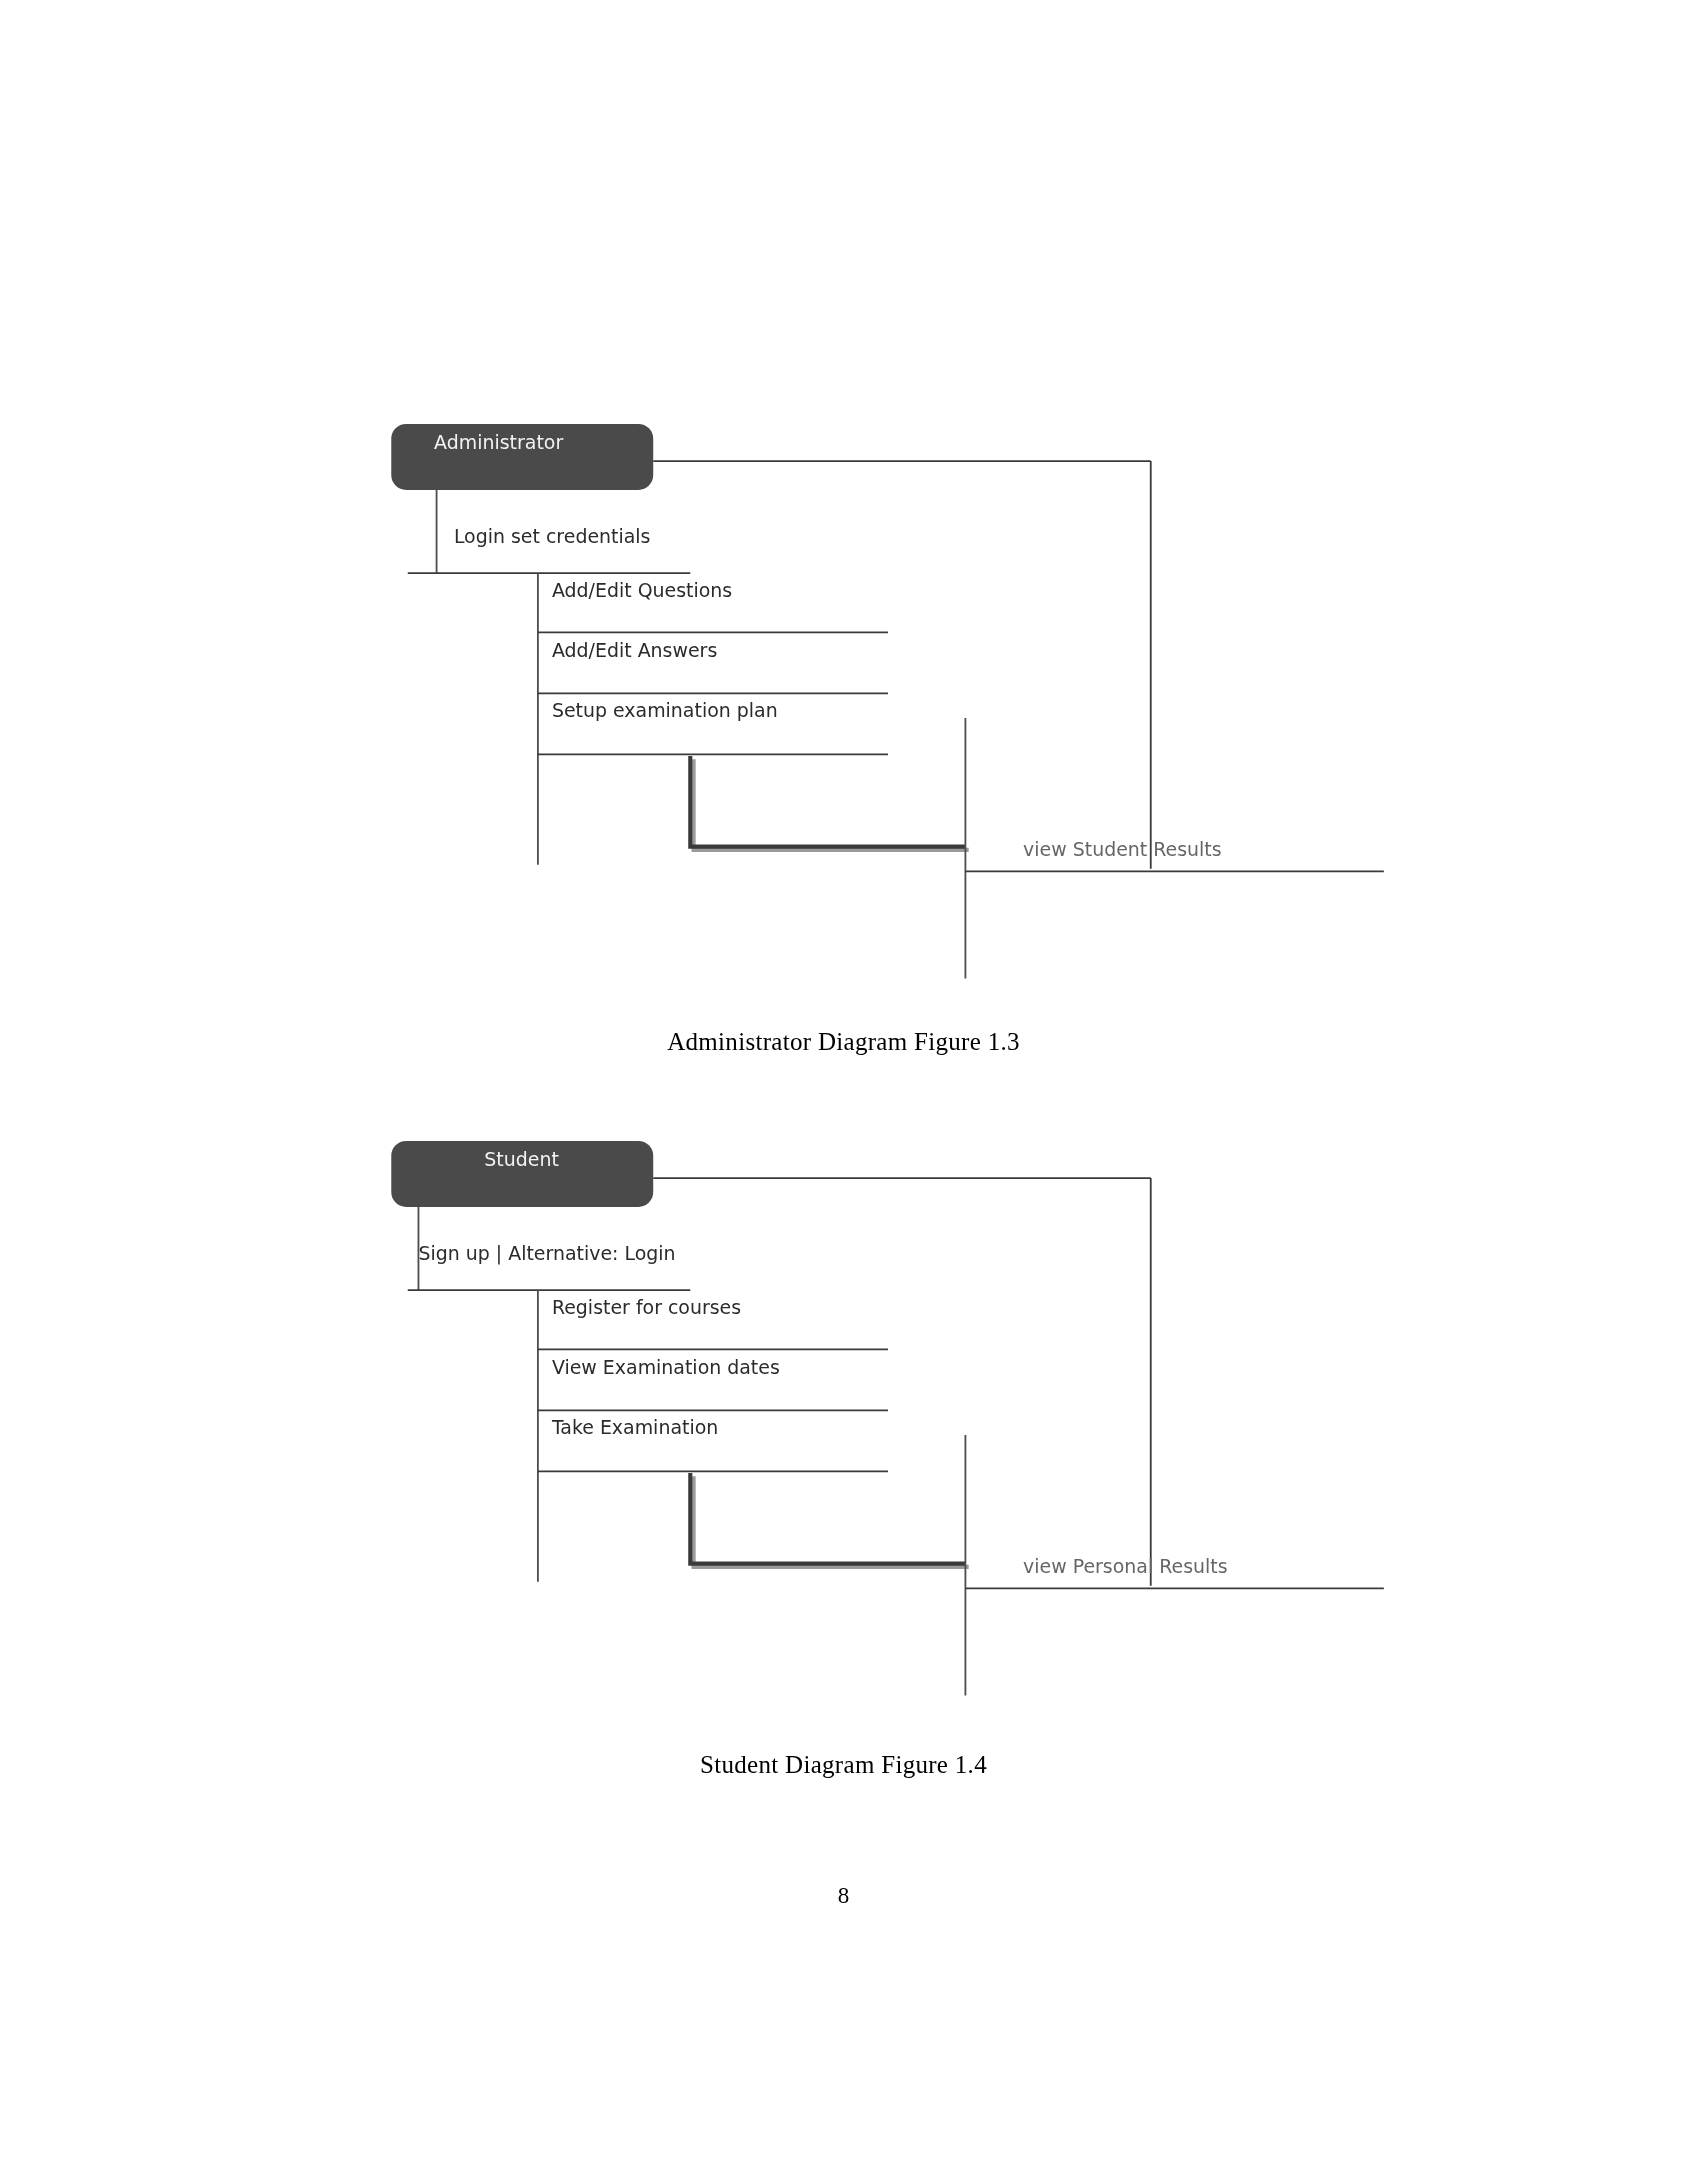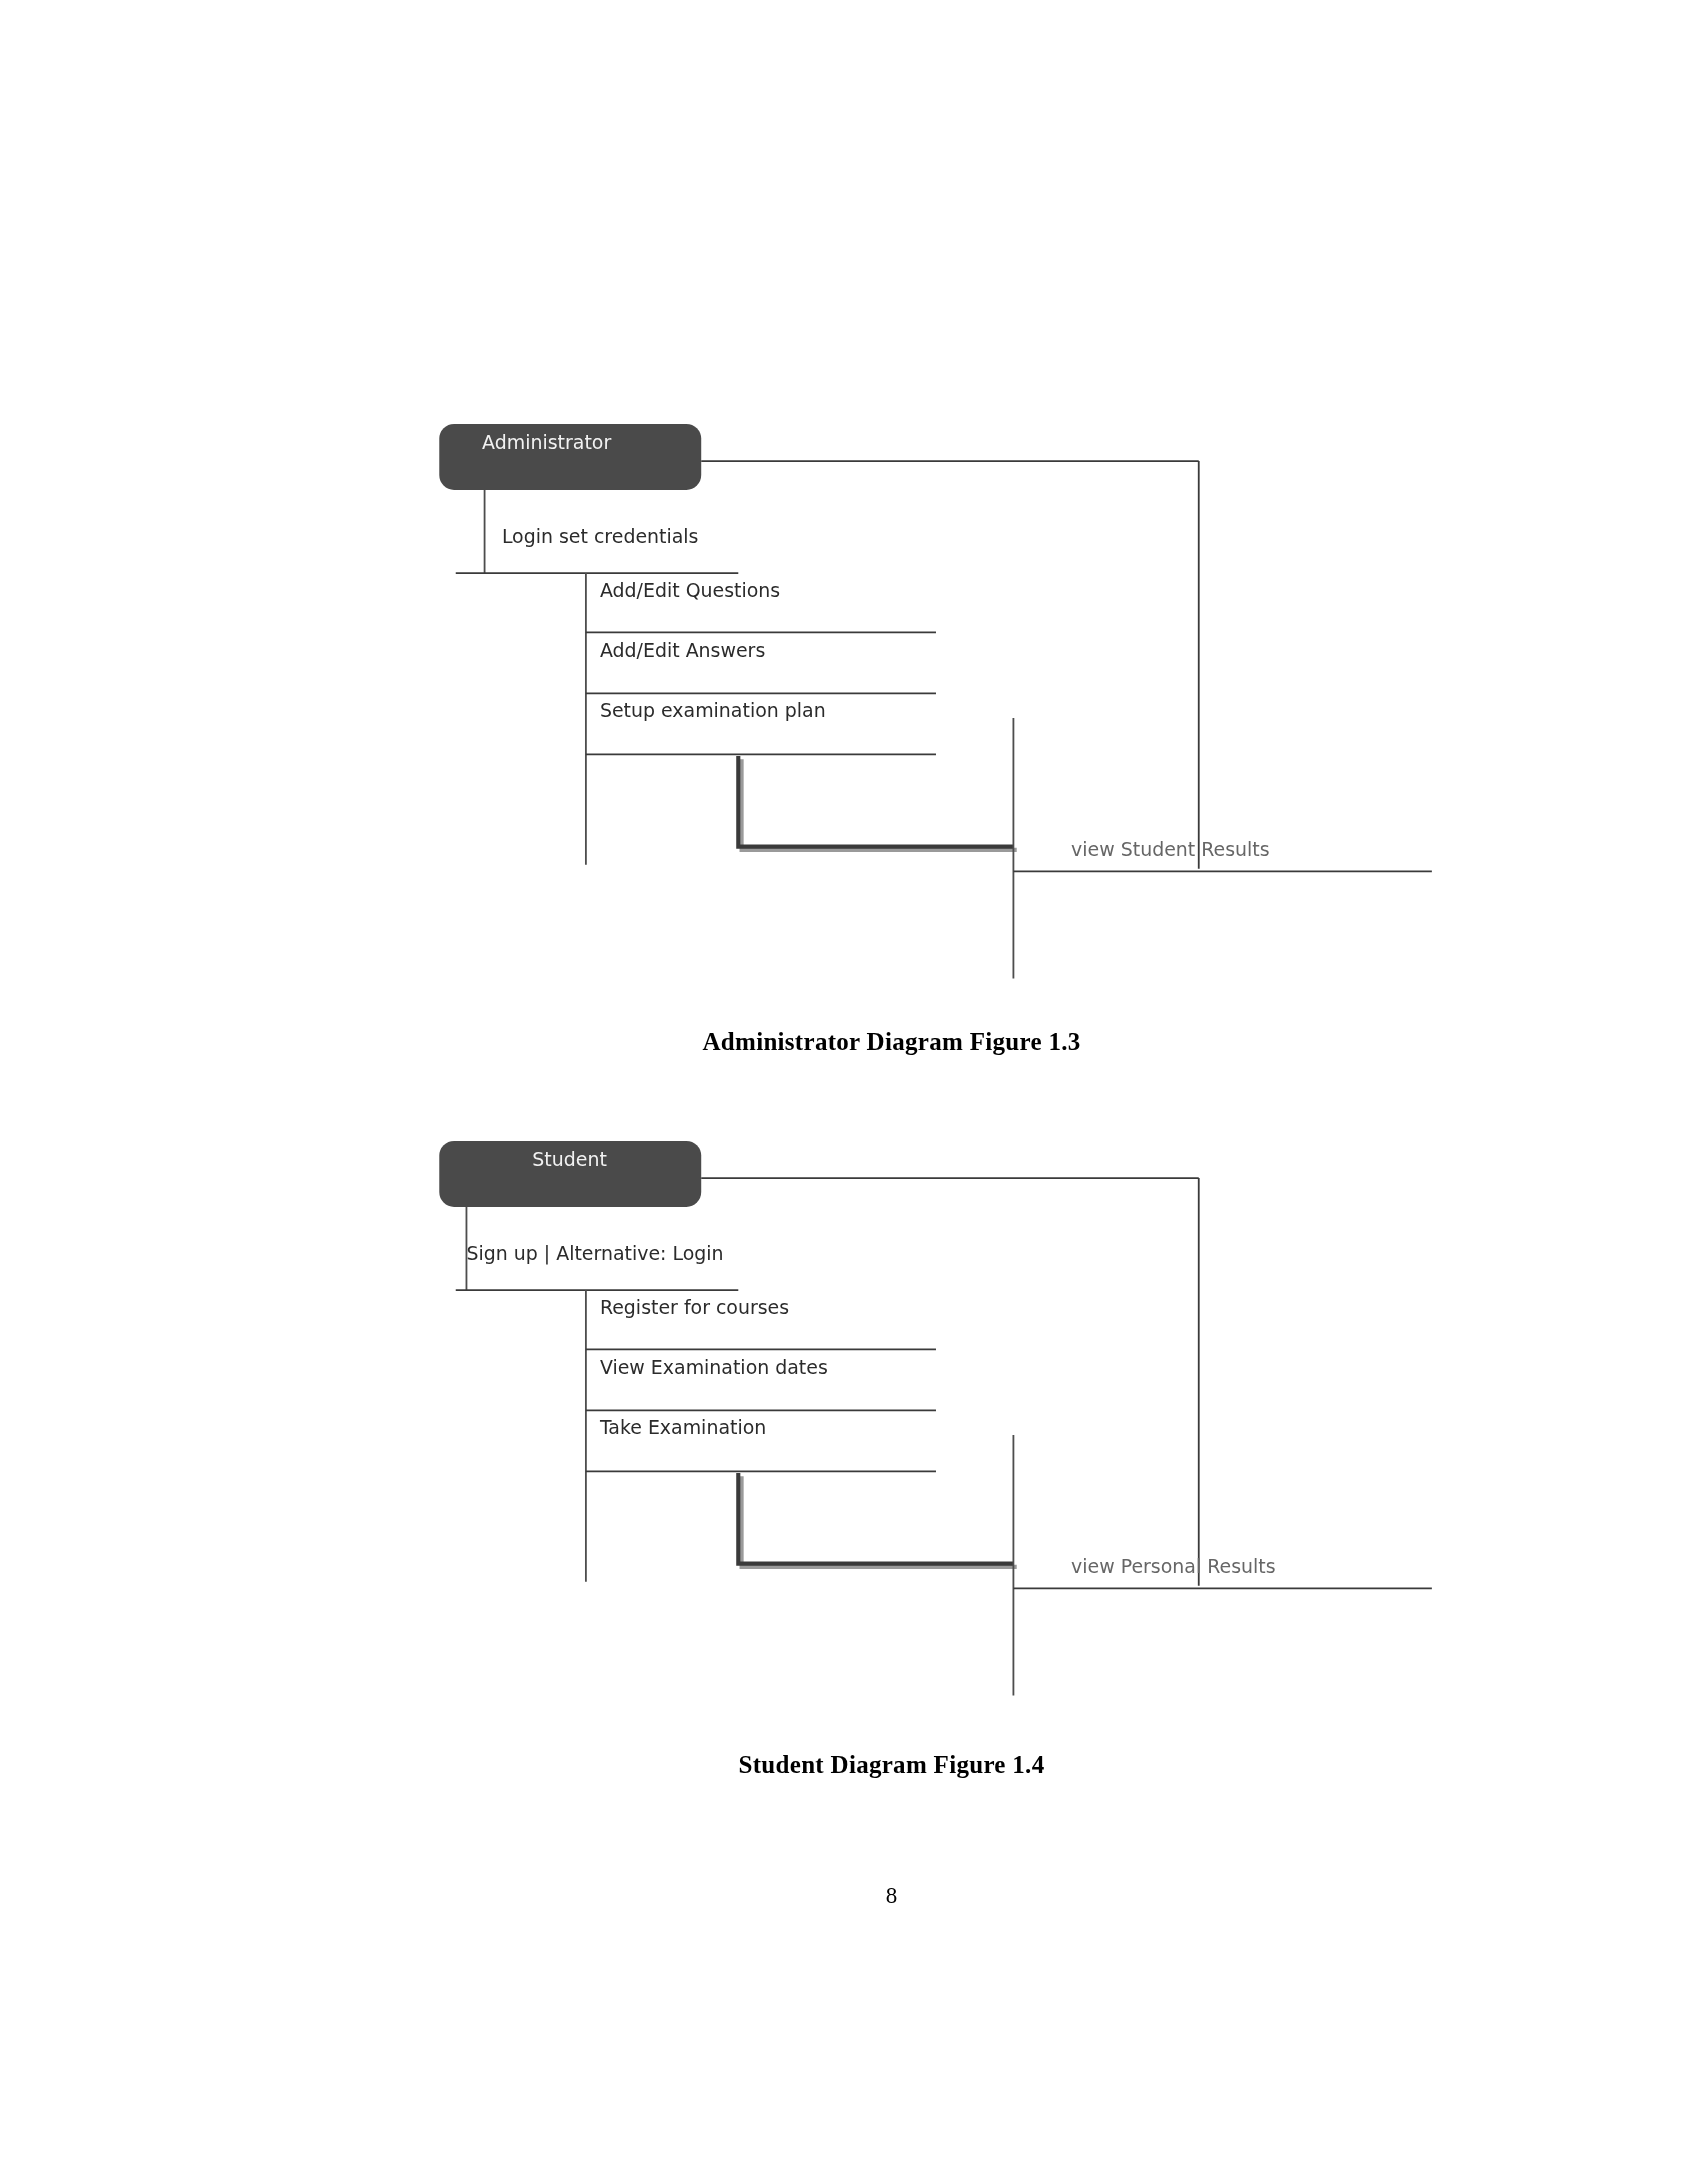--- a/index.html
+++ b/index.html
@@ -10,21 +10,20 @@
   }
   body {
     font-family: "Liberation Serif", serif;
   }
   .page {
     position: relative;
     width: 1446px;
     height: 2183px;
     background: #ffffff;
     overflow: hidden;
-    margin-left: 48px;
   }
   .figure-block {
     position: absolute;
     left: 0;
     width: 1687px;
   }
   #figure-admin { top: 354px; height: 659px; }
   #figure-student { top: 1071px; height: 659px; text-align: center; }
 
   .diagram-svg {
@@ -32,21 +31,21 @@
     position: absolute;
     left: 0;
     top: 0;
   }
   .caption {
     position: absolute;
     left: 0;
     width: 1687px;
     text-align: center;
     font-family: "Liberation Serif", serif;
-    font-weight: bold;
+    font-weight: normal;
     font-size: 25px;
     letter-spacing: 0.3px;
     color: #000000;
   }
   #caption-admin { top: 1028px; }
   #caption-student { top: 1751px; }
 
   .page-number {
     position: absolute;
     left: 0;

